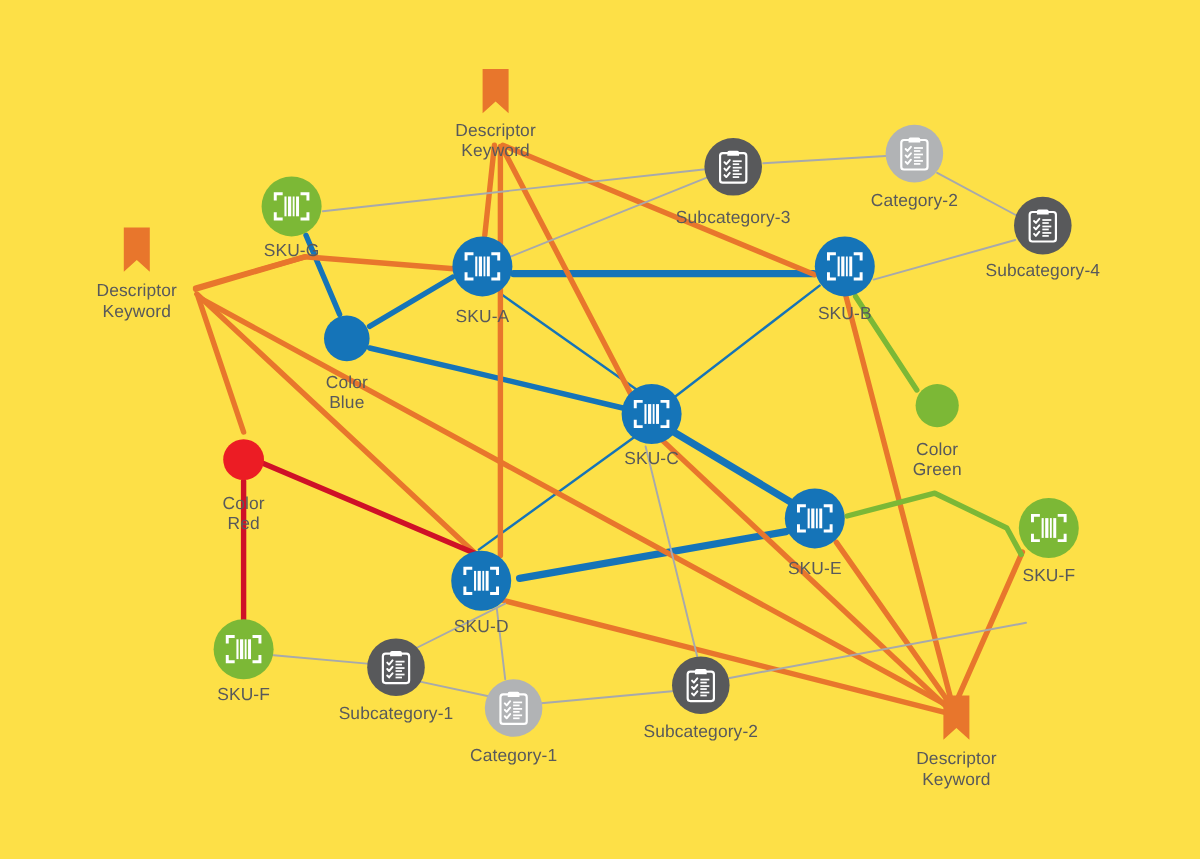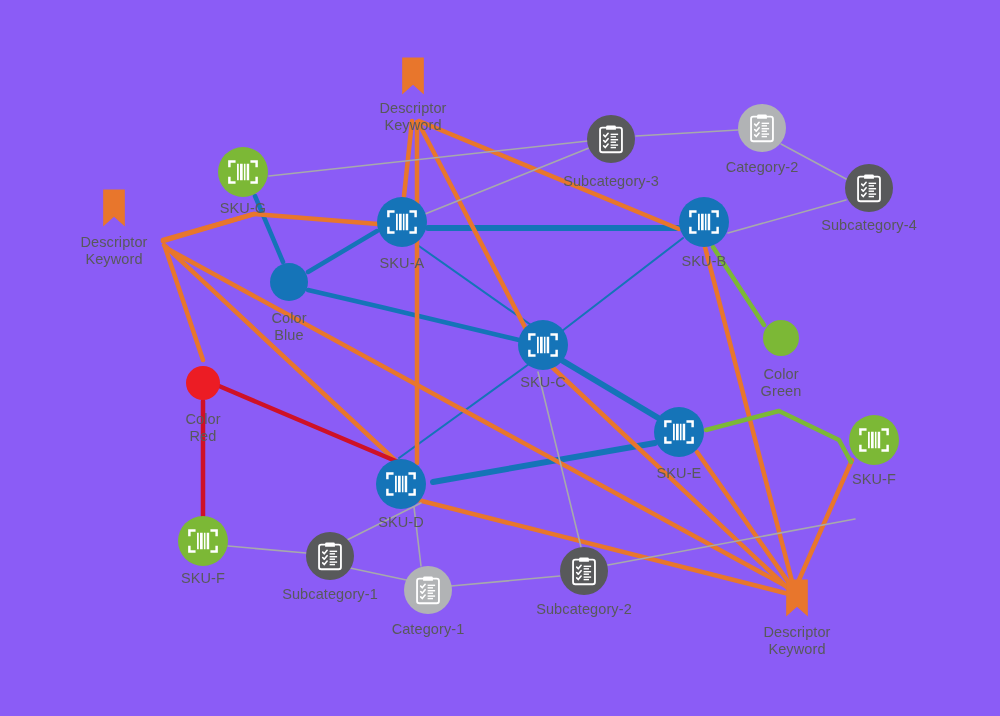--- a/index.html
+++ b/index.html
@@ -7,21 +7,21 @@
     padding: 0;
     background: #ffffff;
   }
   body {
     font-family: "Liberation Sans", sans-serif;
   }
   #canvas-wrap {
     position: relative;
     width: 1000px;
     height: 716px;
-    background: #8b5cf6;
+    background: #fde047;
     overflow: hidden;
   }
   svg#graph {
     position: absolute;
     left: 0;
     top: 0;
     width: 1000px;
     height: 716px;
     display: block;
   }

